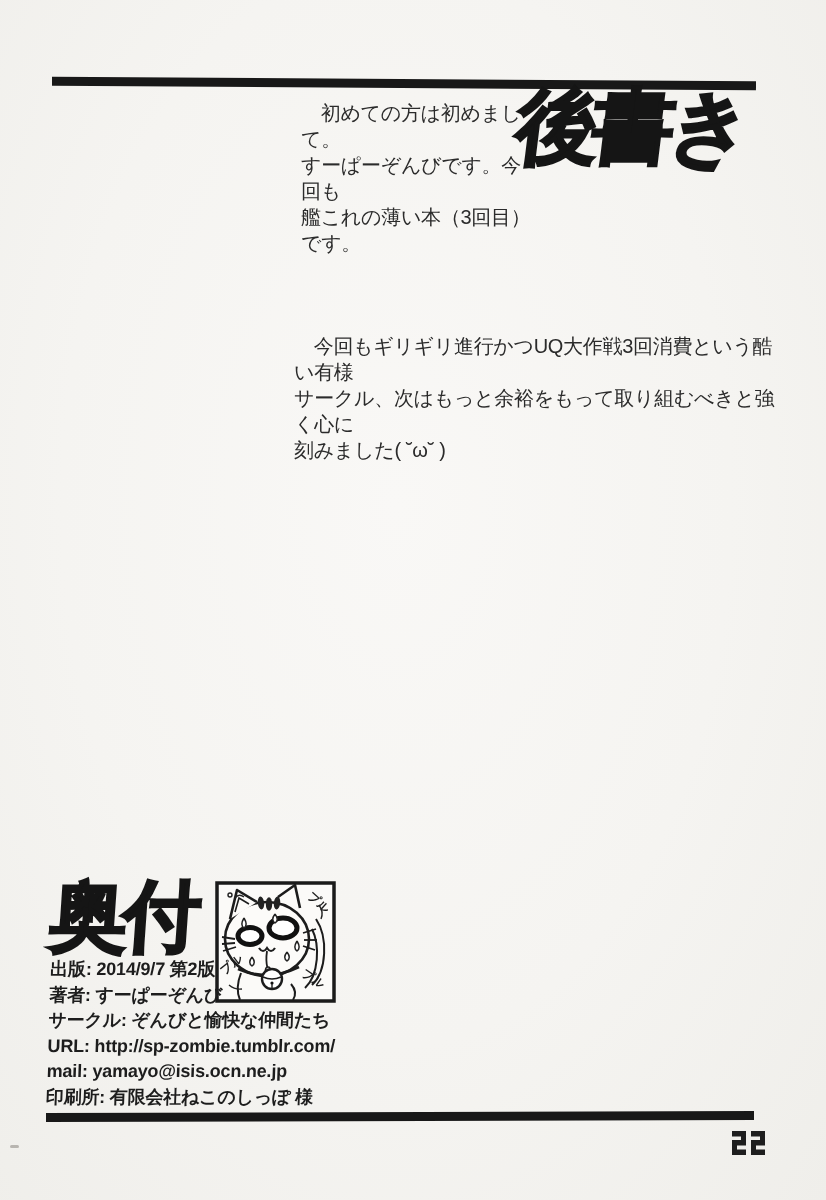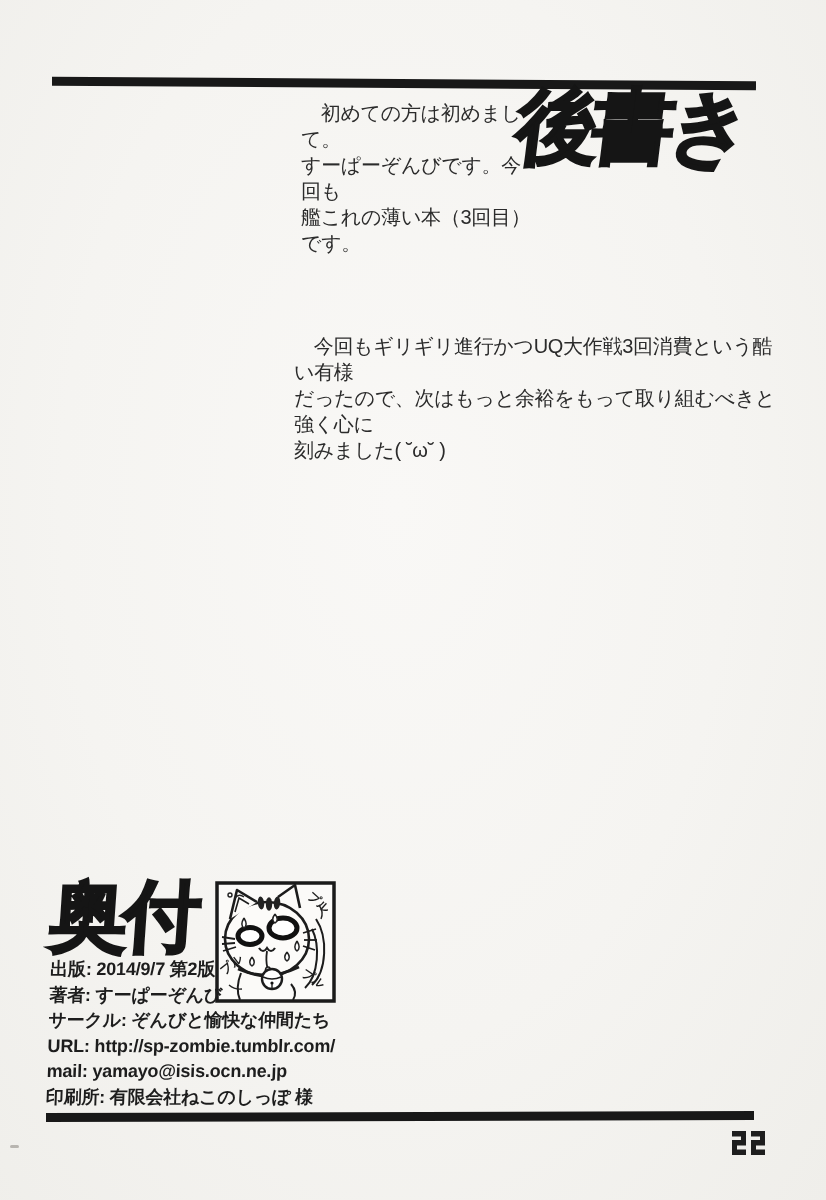--- a/index.html
+++ b/index.html
@@ -77,21 +77,21 @@
   <div class="top-rule"></div>
 
   <div class="afterword-title">後書き</div>
 
   <div class="jp-body intro-para">　初めての方は初めまして。
 すーぱーぞんびです。今回も
 艦これの薄い本（3回目）です。</div>
 
 
   <div class="jp-body second-para">　今回もギリギリ進行かつUQ大作戦3回消費という酷い有様
-だったので、次はもっと余裕をもって取り組むべきと強く心に
+サークル、次はもっと余裕をもって取り組むべきと強く心に
 刻みました( ˘ω˘ )</div>
 
 
   <div class="colophon-title">奥付</div>
 
   <svg class="cat-box" viewBox="0 0 121 122">
     <rect x="2" y="2" width="117" height="118" fill="#fbfaf8" stroke="#1a1a1a" stroke-width="3.5"></rect>
 
     <g fill="none" stroke="#1c1c1c" stroke-width="2">
       <path d="M97,104 C112,90 113,56 101,38"></path>

